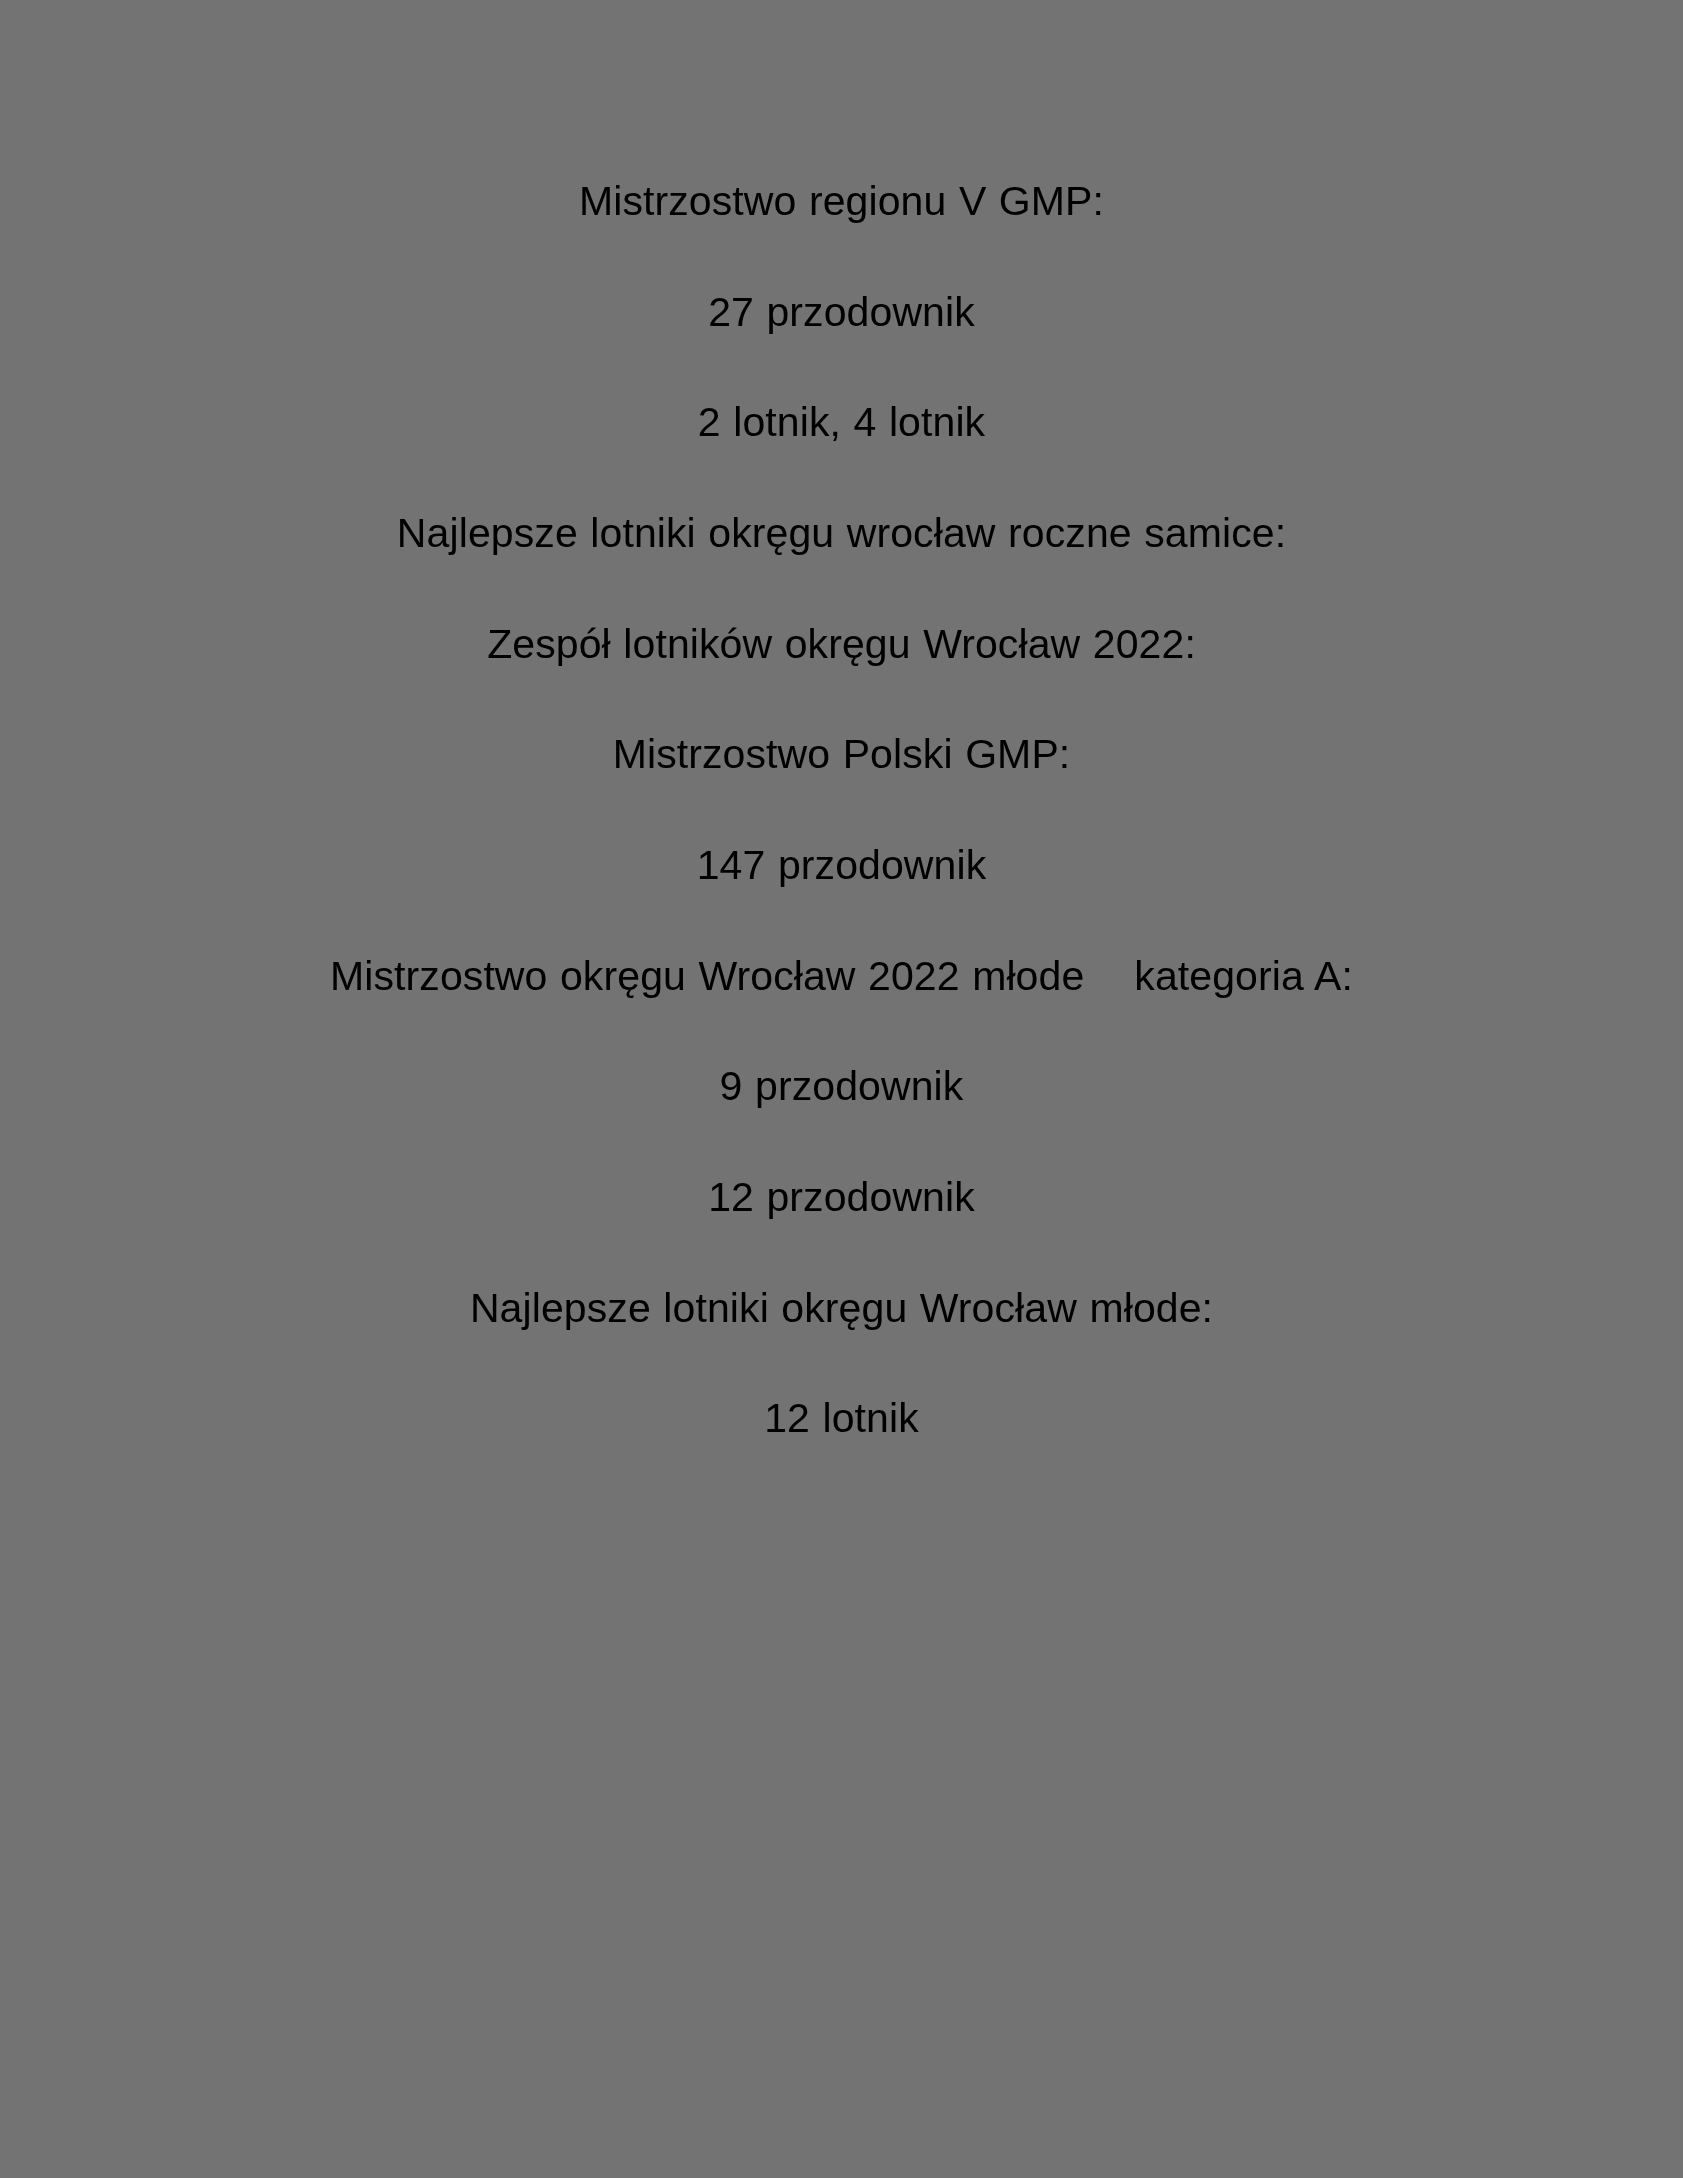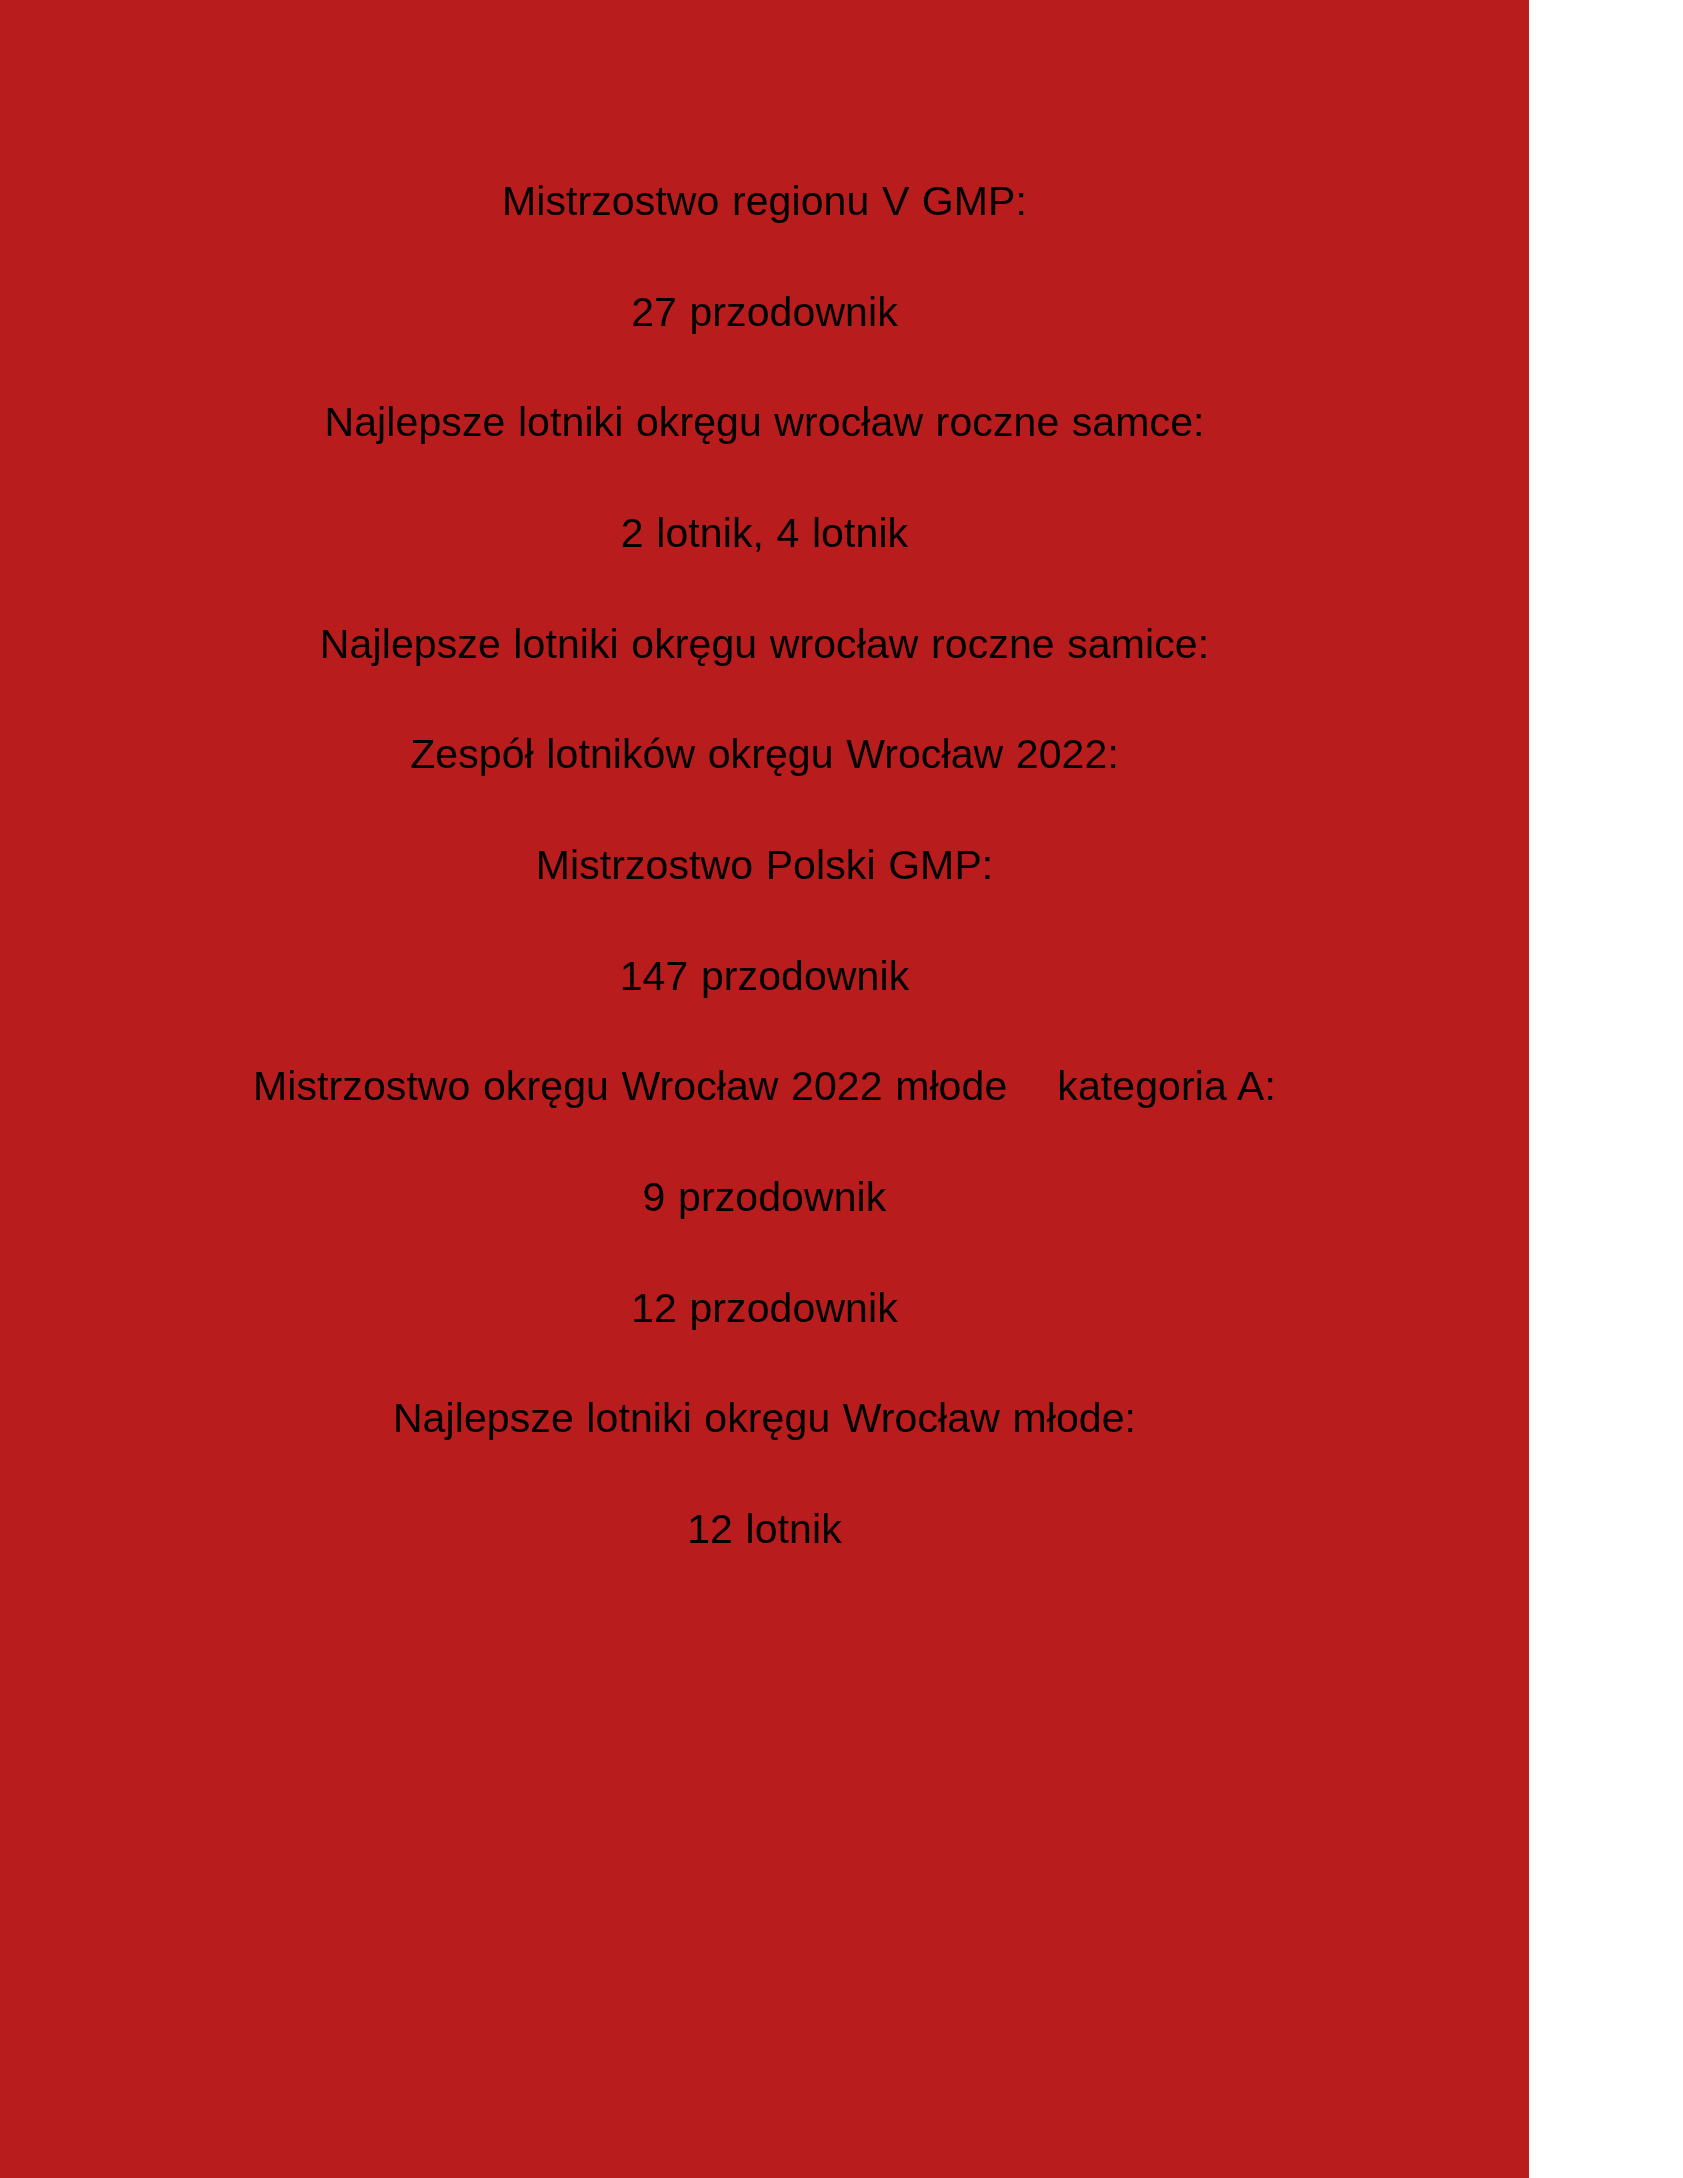--- a/index.html
+++ b/index.html
@@ -8,25 +8,25 @@
     background: #ffffff;
   }
   body {
     width: 1683px;
     min-height: 2178px;
     font-family: "Liberation Sans", sans-serif;
     color: #000000;
     -webkit-font-smoothing: antialiased;
   }
   .page {
-    width: 1529px;
+    width: 1683px;
     min-height: 2178px;
     box-sizing: border-box;
     padding: 176px 228px 8px 228px;
-    background: #b91c1c;
+    background: #737373;
   }
   .doc-body {
     width: 100%;
   }
   .para {
     text-align: center;
     font-size: 41px;
     line-height: 1.26;
     margin: 0 0 59px 0;
     letter-spacing: 0.1px;
@@ -37,21 +37,20 @@
     margin-bottom: 8px;
   }
 </style>
 </head>
 <body>
 
 <div class="page">
   <div class="doc-body">
     <p class="para">Mistrzostwo regionu V GMP:</p>
     <p class="para">27 przodownik</p>
-    <p class="para">Najlepsze lotniki okręgu wrocław roczne samce:</p>
     <p class="para">2 lotnik, 4 lotnik</p>
     <p class="para">Najlepsze lotniki okręgu wrocław roczne samice:</p>
     <p class="para">Zespół lotników okręgu Wrocław 2022:</p>
     <p class="para">Mistrzostwo Polski GMP:</p>
     <p class="para">147 przodownik</p>
     <p class="para">Mistrzostwo okręgu Wrocław 2022 młode    kategoria A:</p>
     <p class="para">9 przodownik</p>
     <p class="para">12 przodownik</p>
     <p class="para">Najlepsze lotniki okręgu Wrocław młode:</p>
     <p class="para">12 lotnik</p>

